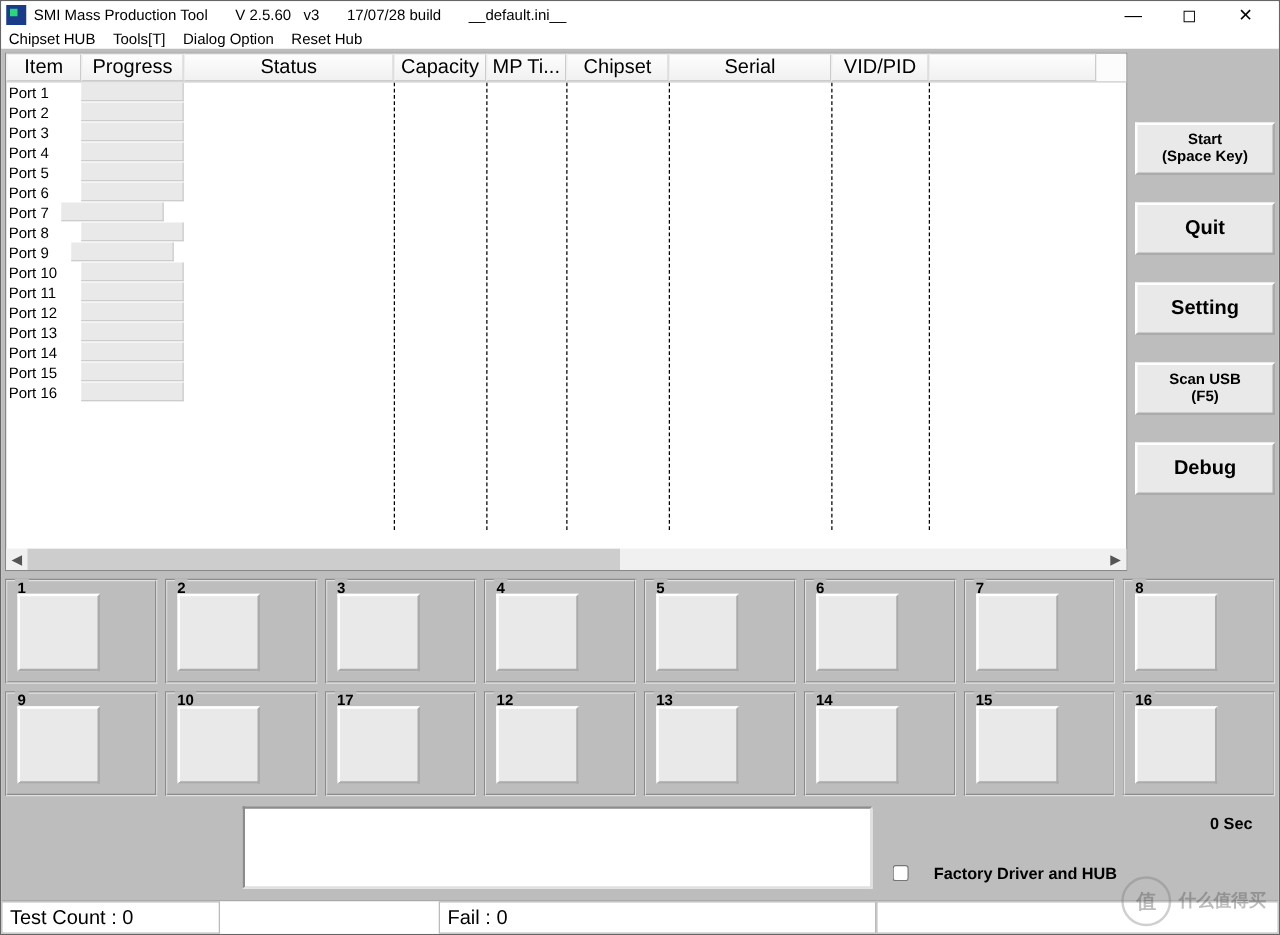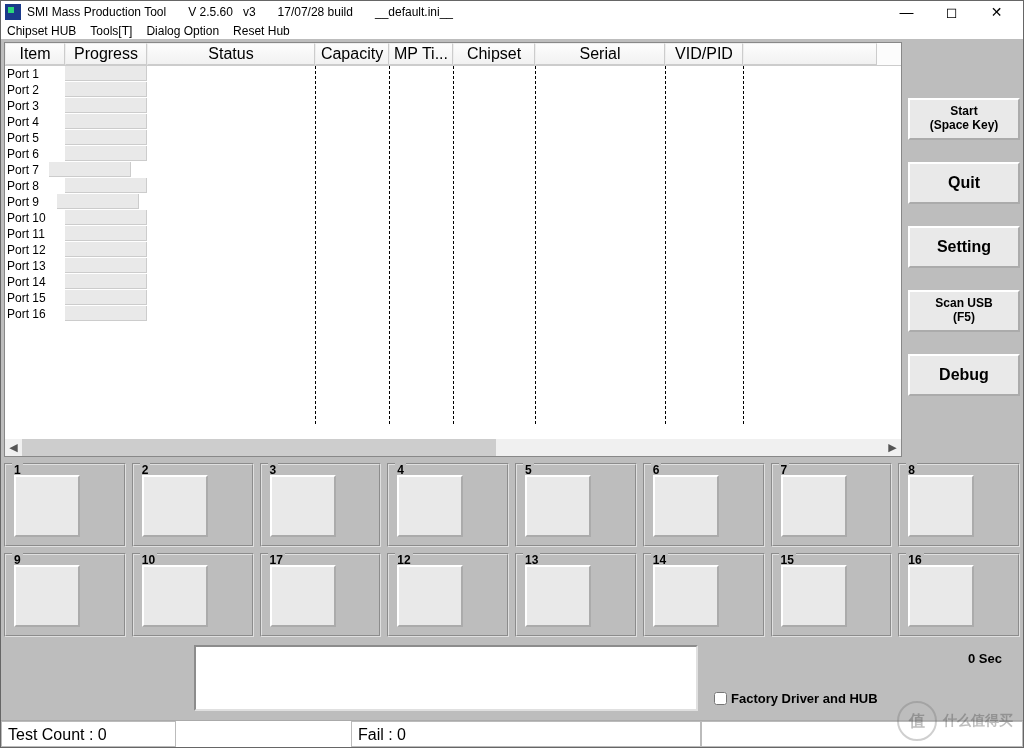--- a/index.html
+++ b/index.html
@@ -38,21 +38,21 @@
 .btn3d{background:#e9e9e9;border:2px outset #fff;height:42px;display:flex;align-items:center;justify-content:center;text-align:center;font-size:16px;font-weight:bold;line-height:1.15;padding:2px 4px;box-sizing:border-box;}
 .btn3d.twoline{font-size:12px;text-align:center;}
 
 .tiles{margin-top:6px;display:grid;grid-template-columns:repeat(8,1fr);gap:6px;}
 .tile{background:#bdbdbd;border:2px groove #e0e0e0;height:84px;position:relative;box-sizing:border-box;}
 .tile .num{position:absolute;top:-2px;left:6px;font-size:12px;font-weight:bold;background:#bdbdbd;padding:0 2px;}
 .tile .inner{position:absolute;left:8px;top:10px;width:62px;height:58px;background:#e9e9e9;border:2px outset #fff;}
 
 .bottompanel{margin-top:8px;height:72px;display:flex;align-items:flex-start;}
 .logbox{margin-left:190px;width:500px;height:62px;background:#fff;border:2px inset #e0e0e0;}
-.chkwrap{margin-left:12px;display:flex;align-items:center;margin-top:44px;font-size:13px;font-weight:bold;}
+.chkwrap{margin-left:12px;display:flex;align-items:center;margin-top:44px;font-size:13px;font-weight:bold;gap:16px;}
 .chkwrap input{margin-right:4px;}
 .secwrap{margin-left:auto;margin-right:18px;margin-top:6px;font-size:13px;font-weight:bold;}
 
 .statusbar{height:26px;background:#fff;display:flex;border-top:1px solid #aaa;font-size:16px;}
 .statcell{border:1px solid #bbb;box-sizing:border-box;padding:4px 6px;}
 .statcell.s1{width:175px;}
 .statcell.s2{width:175px;margin-top:28px;}
 .statcell.s3{width:350px;}
 .statcell.s4{flex:1;}
 

